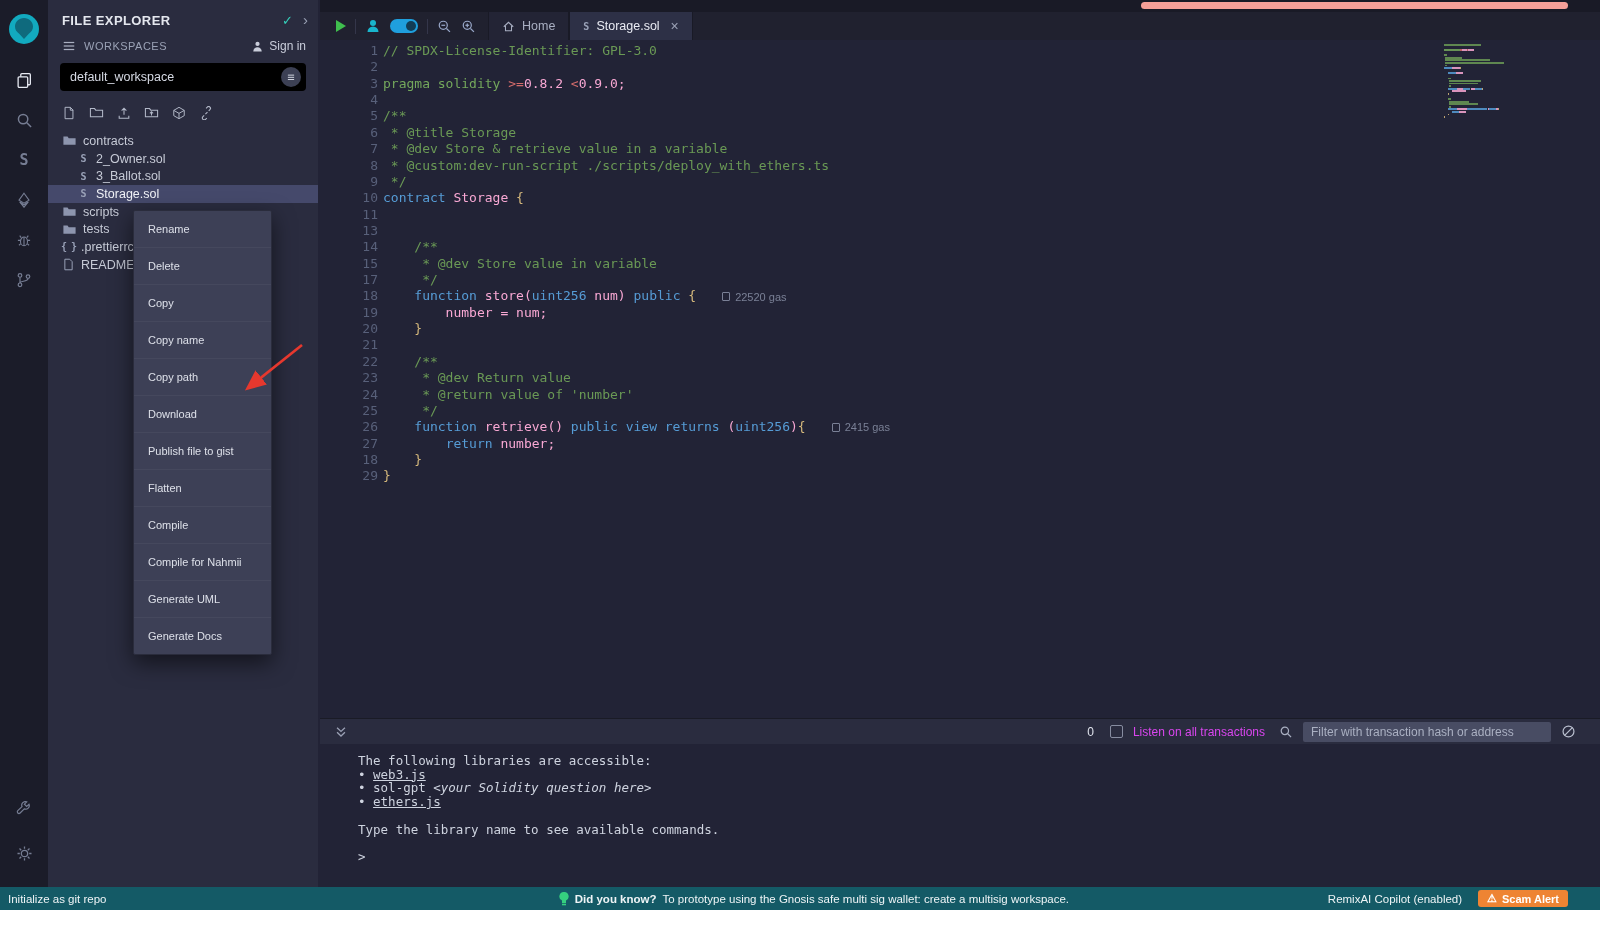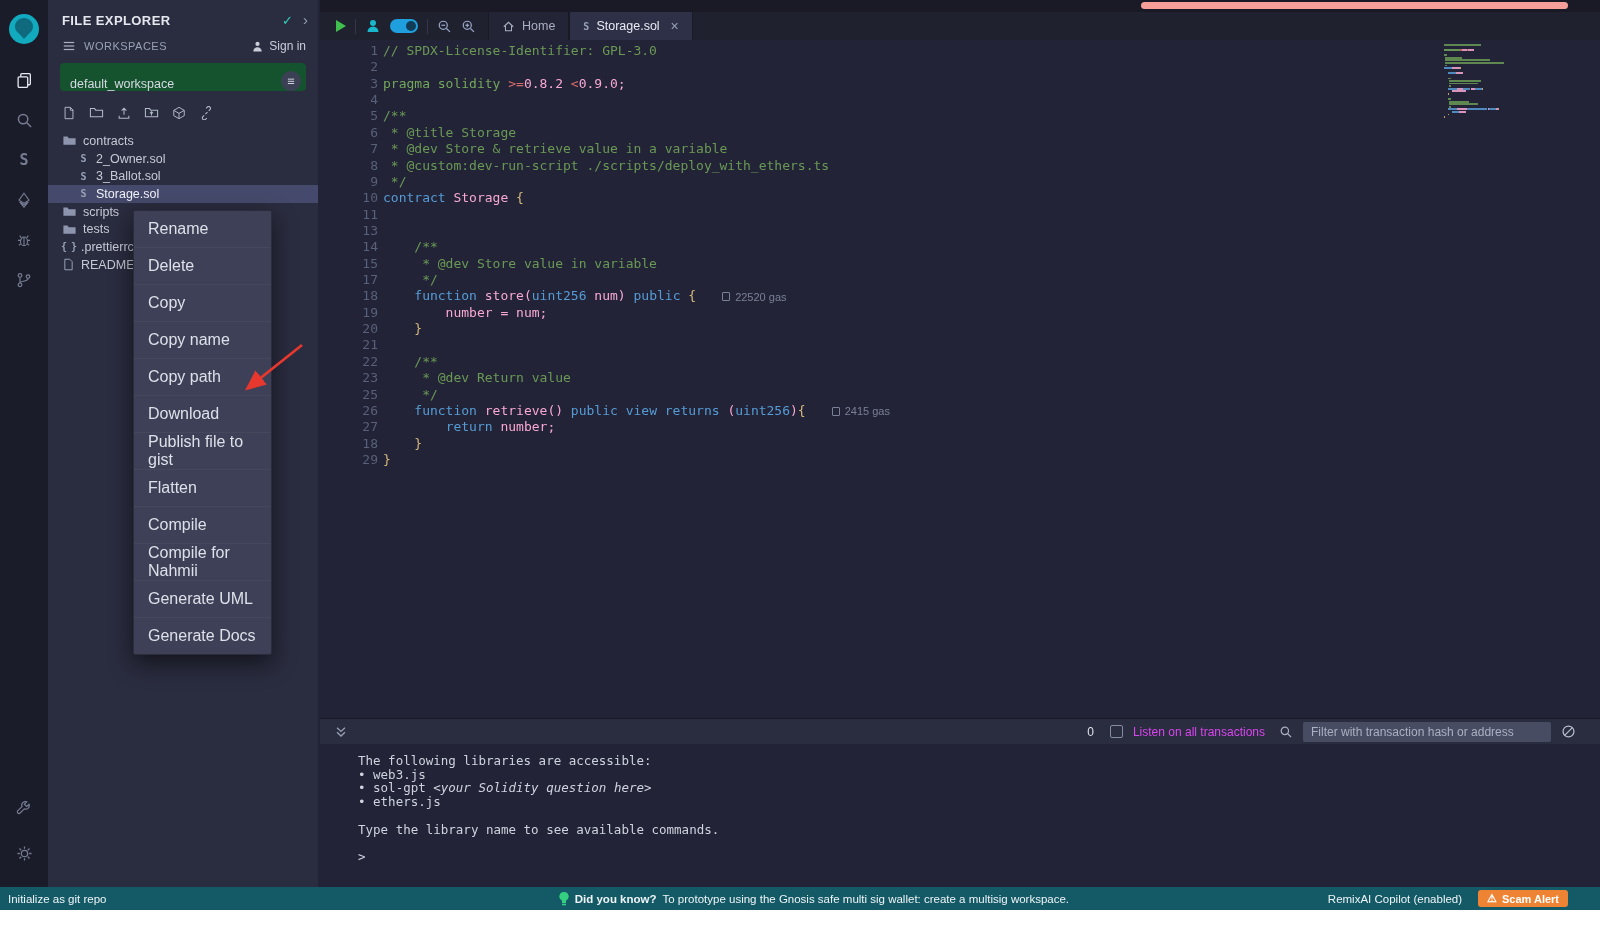--- a/index.html
+++ b/index.html
@@ -20,36 +20,36 @@
 
   
   .file-panel{position:absolute;left:48px;top:0;width:272px;height:887px;background:#2a2c3f;color:#c3c7d4;z-index:10;border-right:2px solid #222336}
   .fp-header{display:flex;align-items:flex-end;padding:11px 10px 8px 14px}
   .fp-title{font-size:13px;font-weight:600;letter-spacing:.4px;color:#e4e7ee;flex:1}
   .fp-check{color:#35d0ba;font-size:13px;margin-right:10px}
   .fp-chev{color:#9aa1b5;font-size:15px}
   .fp-wsrow{display:flex;align-items:center;padding:3px 12px 6px 14px;gap:8px}
   .fp-wslabel{font-size:11px;letter-spacing:.5px;color:#9aa1b5;flex:1}
   .fp-signin{display:flex;align-items:center;gap:5px;font-size:12px;color:#c9cdda;cursor:pointer}
-  .fp-select{margin:4px 12px 10px 12px;height:28px;background:#14532d;border-radius:4px;display:flex;align-items:flex-end;padding:0 5px 0 10px;cursor:pointer}
+  .fp-select{margin:4px 12px 10px 12px;height:28px;background:#000000;border-radius:4px;display:flex;align-items:center;padding:0 5px 0 10px;cursor:pointer}
   .fp-select-label{flex:1;font-size:12.5px;color:#d6dae4}
   .fp-select-badge{width:20px;height:20px;border-radius:50%;background:#3c4054;display:flex;align-items:center;justify-content:center}
   .fp-toolbar{display:flex;align-items:center;gap:13px;padding:4px 14px 8px 14px;color:#b3b9c9}
   .fp-toolbar .tbi{cursor:pointer;display:flex}
   .file-tree{padding-top:4px}
   .tree-row{height:17.7px;display:flex;align-items:center;gap:6px;font-size:12.5px;color:#c6cad6;cursor:pointer;white-space:nowrap;overflow:hidden}
   .tree-row.selected{background:#45496b;color:#f0f2f7}
   .ticon{flex:none;display:inline-flex;align-items:center;justify-content:center}
   .sol-glyph{font:700 10px "DejaVu Sans Mono",monospace;color:#9aa2b8;width:13px}
   .braces-glyph{font:700 10px "DejaVu Sans Mono",monospace;color:#9aa2b8;width:13px;letter-spacing:-1px}
   .tree-label{overflow:hidden;text-overflow:clip}
 
   
   .ctx-menu{position:absolute;left:133px;top:210px;width:139px;background:#3d4056;border:1px solid #2a2c3c;box-shadow:0 8px 22px rgba(0,0,0,.55);z-index:50;border-radius:2px}
-  .ctx-item{height:21.6px;display:flex;align-items:center;padding:18px 14px;font-size:16px;color:#dde0e9;cursor:pointer;border-bottom:1px solid rgba(255,255,255,.045)}
+  .ctx-item{height:21.6px;display:flex;align-items:center;padding:18px 14px;font-size:11px;color:#dde0e9;cursor:pointer;border-bottom:1px solid rgba(255,255,255,.045)}
   .ctx-item:last-child{border-bottom:none}
 
   
   .arrow-overlay{position:absolute;left:0;top:0;width:1600px;height:928px;pointer-events:none;z-index:70}
 
   
   .editor-col{position:absolute;left:320px;top:0;width:1280px;height:887px;display:flex;flex-direction:column;z-index:5}
   .top-gap{height:12px;background:#191a26}
   .tabbar{height:28px;background:#20212f;display:flex;align-items:stretch;font-size:12.5px}
   .tb-icons{display:flex;align-items:center;gap:9px;padding:0 12px 0 16px}
@@ -87,21 +87,21 @@
   .tt-right{margin-left:auto;display:flex;align-items:center;gap:10px;padding-right:24px}
   .tt-count{color:#dfe3ec;font-size:12px;margin-right:6px}
   .tt-checkbox{width:13px;height:13px;border:1px solid #878da1;border-radius:2px;cursor:pointer;display:inline-block}
   .tt-listen{font-size:12px;color:#d946ef}
   .tt-search{color:#aab0c2;cursor:pointer;display:flex;margin-left:4px}
   .tt-filter{width:248px;height:20px;background:#484c63;border:none;border-radius:2px;padding:0 8px;font-size:12px;color:#e6e8f0;outline:none}
   .tt-filter::placeholder{color:#aab0c2}
   .tt-ban{color:#b9bfce;cursor:pointer;display:flex}
   .terminal{height:143px;background:#222336;padding:10px 0 0 38px;font:12.5px/13.7px "DejaVu Sans Mono",monospace;color:#ced3df}
   .term-line{white-space:pre}
-  .t-link{cursor:pointer}
+  .t-link{text-decoration:underline;cursor:pointer}
   .t-italic{font-style:italic}
 
   
   .statusbar{position:absolute;left:0;top:887px;width:1600px;height:23px;background:#145a66;display:flex;align-items:center;font-size:11.5px;color:#eef4f6;z-index:60}
   .sb-left{padding-left:8px;width:300px;cursor:pointer}
   .sb-center{flex:1;display:flex;justify-content:center;align-items:center;gap:6px}
   .sb-center b{font-weight:700}
   .sb-right{display:flex;align-items:center;gap:16px;padding-right:32px}
   .scam{background:#ee8433;color:#fff;padding:2px 9px;border-radius:3px;font-weight:700;font-size:11px;display:flex;gap:5px;align-items:center;cursor:pointer}
   .scam .warn{font-style:normal}
@@ -342,20 +342,21 @@
           <div class="code-line"><span class="ln">13</span><span class="lt"></span></div>
           <div class="code-line"><span class="ln">14</span><span class="lt"><span class="tk-cm">    /**</span></span></div>
           <div class="code-line"><span class="ln">15</span><span class="lt"><span class="tk-cm">     * @dev Store value in variable</span></span></div>
           <div class="code-line"><span class="ln">17</span><span class="lt"><span class="tk-cm">     */</span></span></div>
           <div class="code-line"><span class="ln">18</span><span class="lt"><span class="tk-wh">    </span><span class="tk-kw">function </span><span class="tk-wh">store(</span><span class="tk-kw">uint256</span><span class="tk-wh"> num) </span><span class="tk-kw">public </span><span class="tk-br">{</span></span><span class="gas"><i class="gas-box"></i>22520 gas</span></div>
           <div class="code-line"><span class="ln">19</span><span class="lt"><span class="tk-wh">        number = num;</span></span></div>
           <div class="code-line"><span class="ln">20</span><span class="lt"><span class="tk-wh">    </span><span class="tk-br">}</span></span></div>
           <div class="code-line"><span class="ln">21</span><span class="lt"></span></div>
           <div class="code-line"><span class="ln">22</span><span class="lt"><span class="tk-cm">    /**</span></span></div>
           <div class="code-line"><span class="ln">23</span><span class="lt"><span class="tk-cm">     * @dev Return value</span></span></div>
+          <div class="code-line"><span class="ln">24</span><span class="lt"><span class="tk-cm">     * @return value of 'number'</span></span></div>
           <div class="code-line"><span class="ln">25</span><span class="lt"><span class="tk-cm">     */</span></span></div>
           <div class="code-line"><span class="ln">26</span><span class="lt"><span class="tk-wh">    </span><span class="tk-kw">function </span><span class="tk-wh">retrieve() </span><span class="tk-kw">public view returns</span><span class="tk-wh"> (</span><span class="tk-kw">uint256</span><span class="tk-wh">)</span><span class="tk-br">{</span></span><span class="gas"><i class="gas-box"></i>2415 gas</span></div>
           <div class="code-line"><span class="ln">27</span><span class="lt"><span class="tk-wh">        </span><span class="tk-kw">return </span><span class="tk-wh">number;</span></span></div>
           <div class="code-line"><span class="ln">18</span><span class="lt"><span class="tk-wh">    </span><span class="tk-br">}</span></span></div>
           <div class="code-line"><span class="ln">29</span><span class="lt"><span class="tk-br">}</span></span></div>
         </div>
       <div id="minimap" class="minimap">
           <div class="mini-line"><i class="mini-seg tk-cm" style="width: 36.75px;"></i></div>
           <div class="mini-line"></div>
           <div class="mini-line"><i class="mini-seg tk-kwg" style="width: 15.75px;"></i><i class="mini-seg tk-op" style="width: 2.1px;"></i><i class="mini-seg tk-wh" style="width: 5.25px;"></i><i class="mini-seg tk-op" style="width: 1.05px;"></i><i class="mini-seg tk-wh" style="width: 6.3px;"></i></div>

